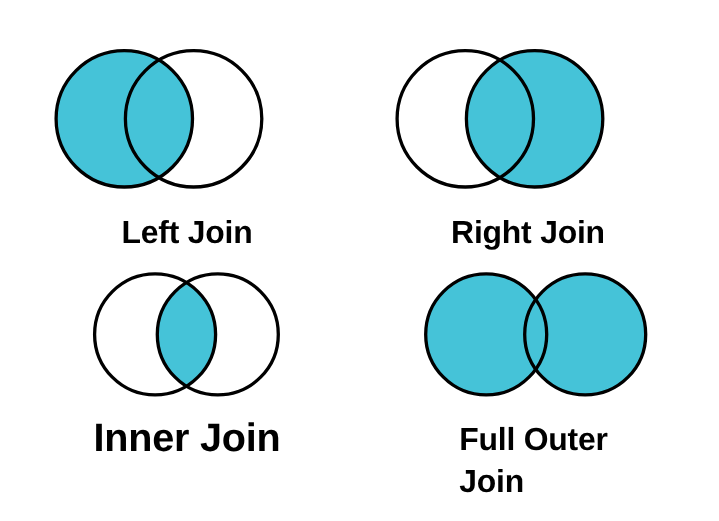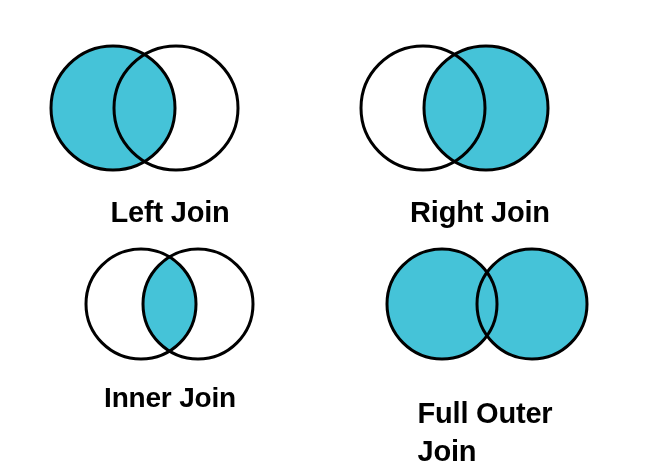--- a/index.html
+++ b/index.html
@@ -37,22 +37,22 @@
   }
 
   
   #cell-left-join   { left: 40px;  top: 36px;  width: 260px; }
   #cell-right-join  { left: 350px; top: 36px;  width: 260px; }
   #cell-inner-join  { left: 40px;  top: 240px; width: 260px; }
   #cell-full-outer  { left: 350px; top: 240px; width: 270px; }
 
   #cell-left-join  .venn-label,
   #cell-right-join .venn-label { font-size: 29px; line-height: 34px; margin-top: 9px; }
-  #cell-inner-join .venn-label { font-size: 28px; line-height: 34px; margin-top: 11px; }
-  #cell-full-outer .venn-label { font-size: 29px; line-height: 38px; margin-top: 24px; }
+  #cell-inner-join .venn-label { font-size: 36px; line-height: 34px; margin-top: 11px; }
+  #cell-full-outer .venn-label { font-size: 29px; line-height: 38px; margin-top: 11px; }
 </style>
 </head>
 <body>
 
 <div id="canvas">
 
   <div class="venn-cell" id="cell-left-join">
     <svg class="venn-figure" width="260" height="150" viewBox="0 0 260 150">
       <defs>
         <clipPath id="clip-lj-right">

